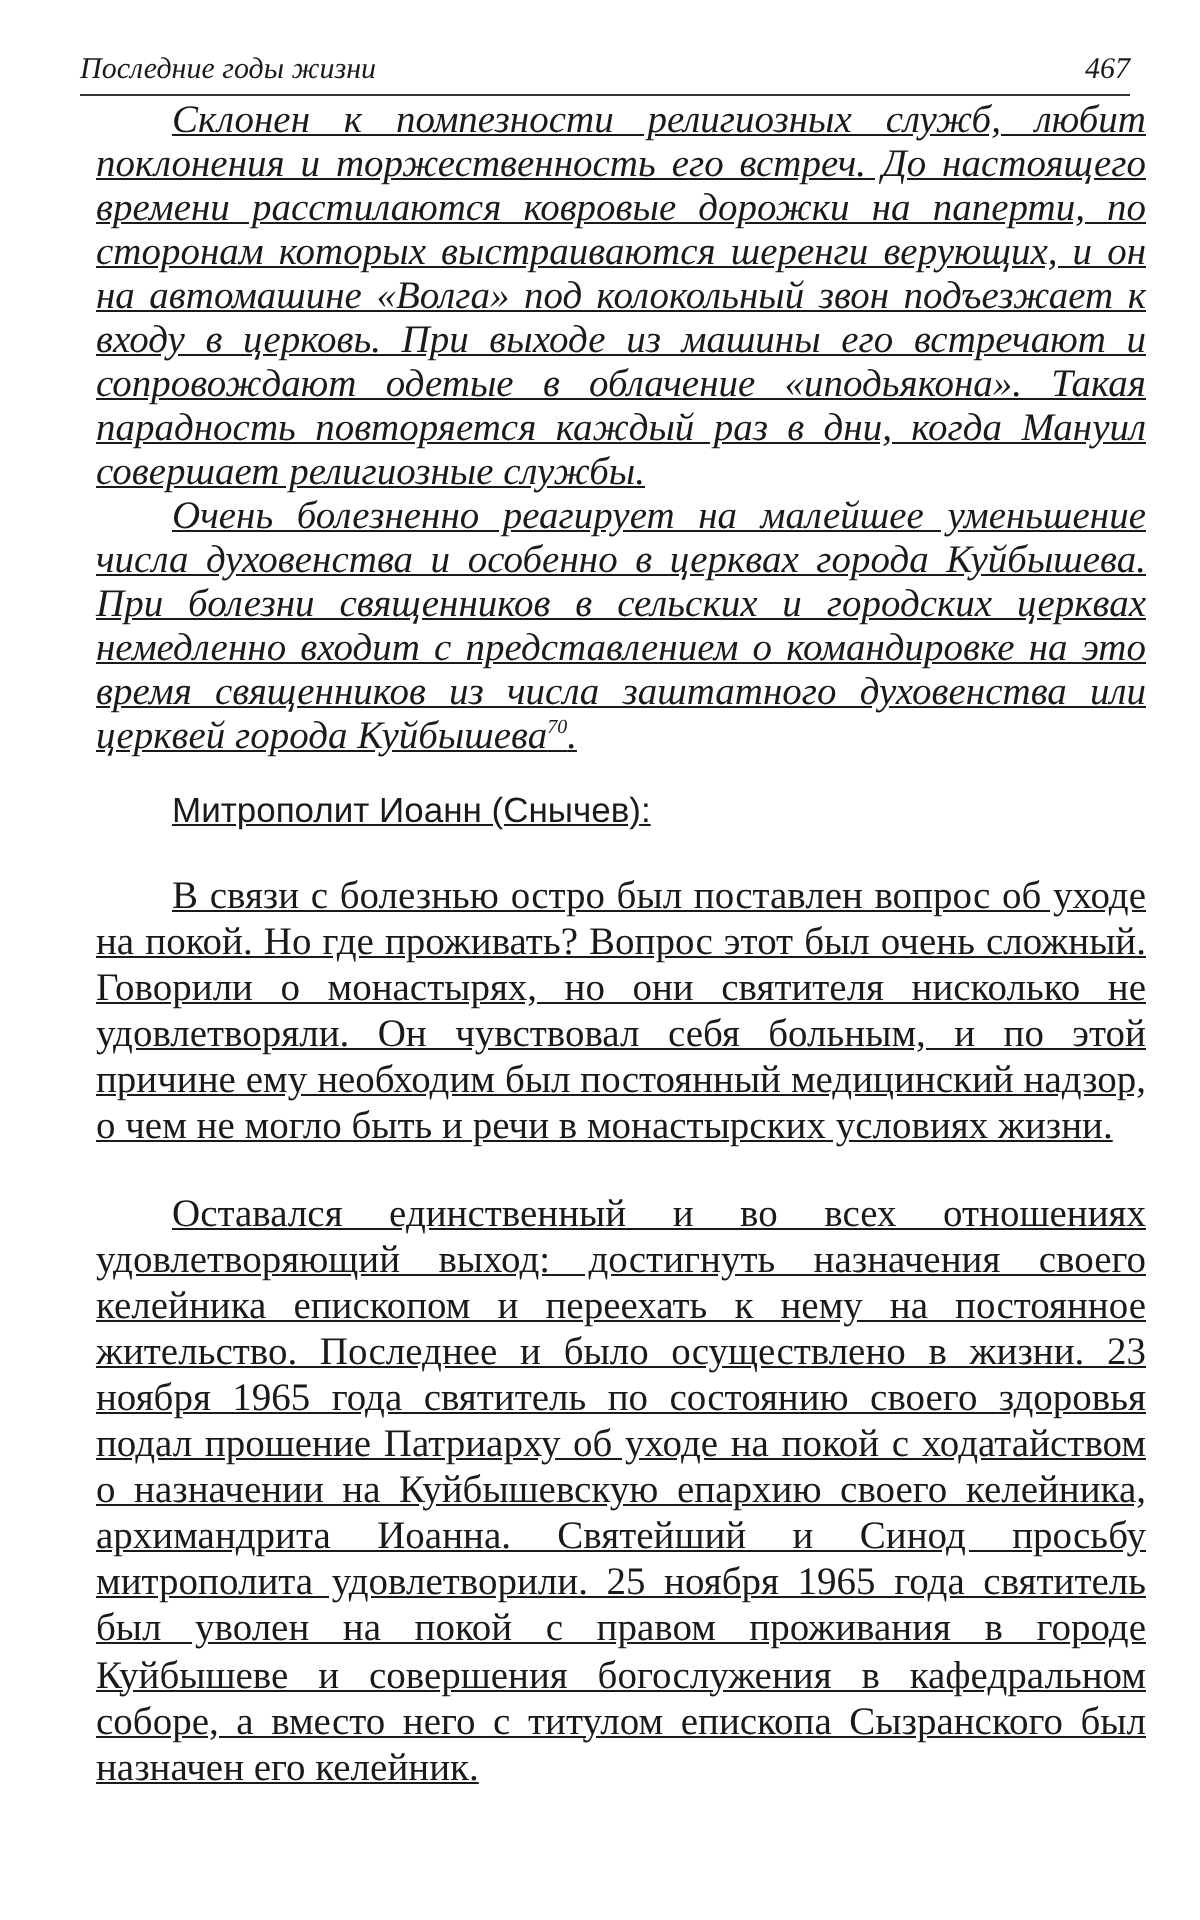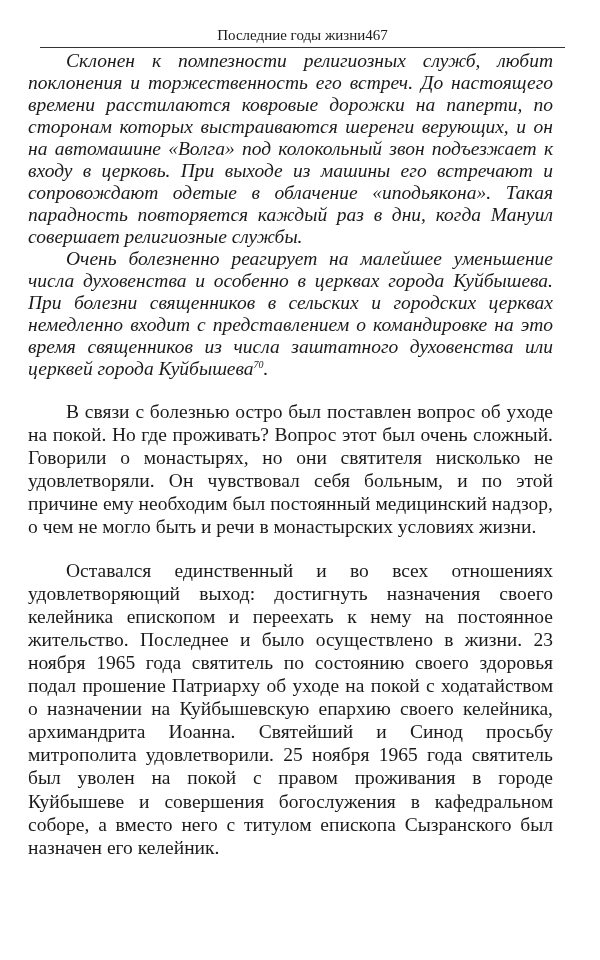--- a/index.html
+++ b/index.html
@@ -15,36 +15,38 @@
       color: #1a1a1a;
       font-family: "DejaVu Serif", "Liberation Serif", serif;
     }
     .page-header {
       position: absolute;
       left: 40px;
       top: 20px;
       width: 525px;
       height: 24px;
       display: flex;
-      justify-content: center;
+      justify-content: space-between;
       align-items: flex-end;
       font-family: "Liberation Serif", serif;
       font-size: 15px;
       border-bottom: 1.5px solid #333;
       padding-bottom: 3px;
+      font-style: italic;
     }
     .text-body {
       position: absolute;
-      left: 28px;
+      left: 48px;
       top: 50px;
       width: 525px;
       font-family: "Liberation Serif", serif;
       font-size: 19.5px;
       text-align: justify;
       hyphens: manual;
+      text-decoration: underline;
     }
     .text-body p {
       margin: 0;
       text-indent: 38px;
     }
     .quote-block p {
       font-style: italic;
       line-height: 22px;
     }
     .quote-block {
@@ -73,18 +75,19 @@
   <span>Последние годы жизни</span>
   <span>467</span>
 </div>
 
 <div class="text-body">
   <div class="quote-block">
     <p>Склонен к помпезности религиозных служб, любит поклонения и торжественность его встреч. До настоящего времени расстилаются ковровые дорожки на паперти, по сторонам которых выстраиваются шеренги верующих, и он на автомашине «Волга» под колокольный звон подъезжает к входу в церковь. При выходе из машины его встречают и сопровождают одетые в облачение «иподьякона». Такая парадность повторяется каждый раз в дни, когда Мануил совершает религиозные службы.</p>
     <p><span>Очень болезненно реагирует на малейшее уменьшение числа духовенства и особенно в церквах города Куйбышева. При болезни священников в сельских и городских церквах немедленно входит с представлением о командировке на это время священников из числа заштатного духовенства или церквей города Куйбышева</span><sup>70</sup><span>.</span></p>
   </div>
 
+  <div class="speaker">Митрополит Иоанн (Снычев):</div>
 
   <div class="main-block">
     <p>В связи с болезнью остро был поставлен вопрос об уходе на покой. Но где проживать? Вопрос этот был очень сложный. Говорили о монастырях, но они святителя нисколько не удовлетворяли. Он чувствовал себя больным, и по этой причине ему необходим был постоянный медицинский надзор, о чем не могло быть и речи в монастырских условиях жизни.</p>
     <p>Оставался единственный и во всех отношениях удовлетворяющий выход: достигнуть назначения своего келейника епископом и переехать к нему на постоянное жительство. Последнее и было осуществлено в жизни. 23 ноября 1965 года святитель по состоянию своего здоровья подал прошение Патриарху об уходе на покой с ходатайством о назначении на Куйбышевскую епархию своего келейника, архимандрита Иоанна. Святейший и Синод просьбу митрополита удовлетворили. 25 ноября 1965 года святитель был уволен на покой с правом проживания в городе Куйбышеве и совершения богослужения в кафедральном соборе, а вместо него с титулом епископа Сызранского был назначен его келейник.</p>
   </div>
 </div>
 
 </body></html>

